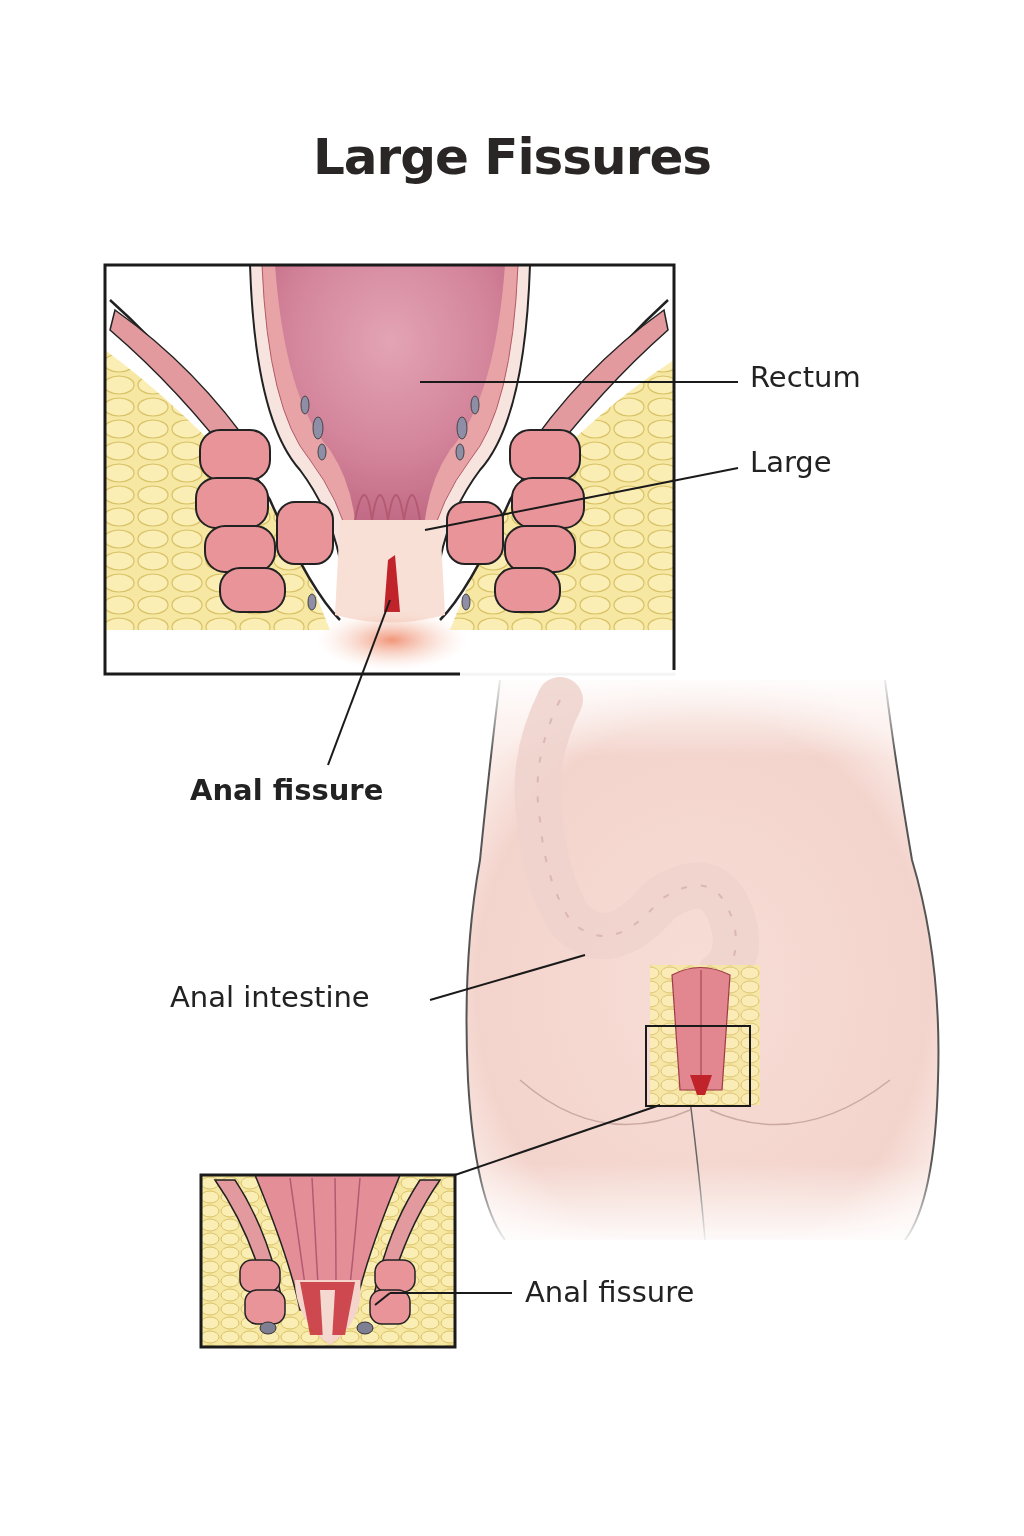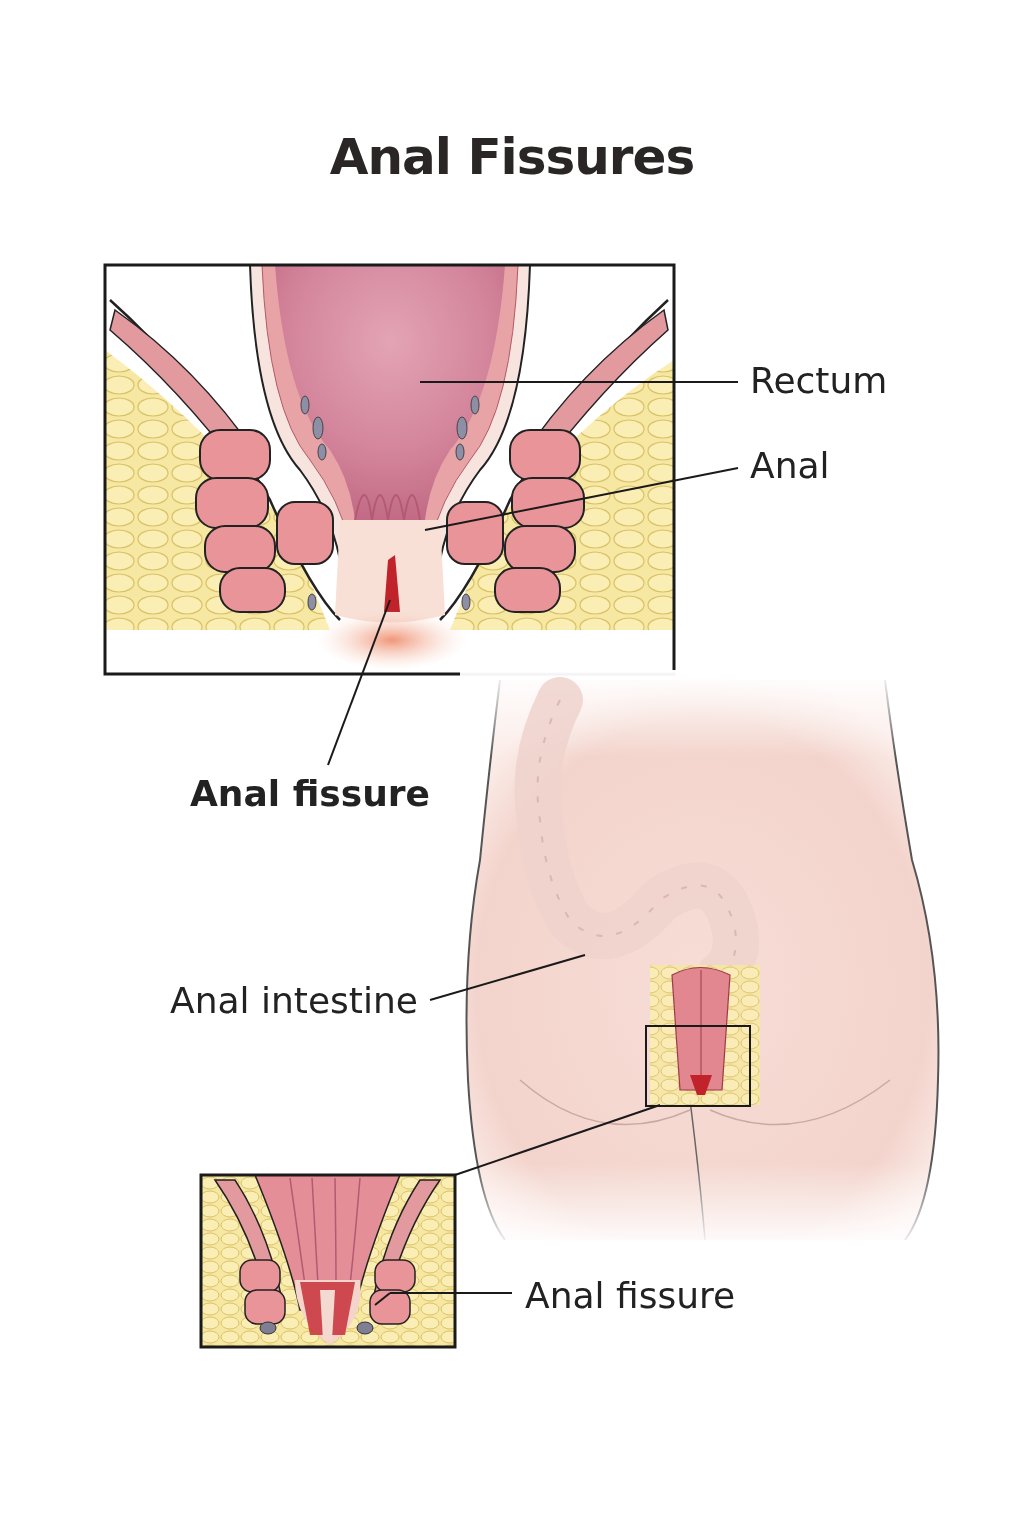--- a/index.html
+++ b/index.html
@@ -1,25 +1,25 @@
 <!DOCTYPE html>
 <html><head>
 <meta charset="utf-8">
 <style>
   html,body{margin:0;padding:0;background:#ffffff;}
   body{width:1024px;height:1536px;position:relative;overflow:hidden;font-family:"DejaVu Sans","Liberation Sans",sans-serif;color:#222;}
   .title{position:absolute;left:0;width:1024px;top:128px;text-align:center;font-size:50px;font-weight:bold;color:#2a2626;letter-spacing:-1px;}
-  .label{position:absolute;font-size:36px;color:#222;white-space:nowrap;}
+  .label{position:absolute;font-size:29px;color:#222;white-space:nowrap;}
   .label.bold{font-weight:bold;}
   svg{position:absolute;left:0;top:0;}
 </style>
 </head>
 <body>
 
-<div class="title">Anal Fissures</div>
+<div class="title">Large Fissures</div>
 
 <svg width="1024" height="1536" viewBox="0 0 1024 1536">
   <defs>
     <radialGradient id="rectGrad" cx="50%" cy="30%" r="70%">
       <stop offset="0%" stop-color="#e3a4b4"></stop>
       <stop offset="60%" stop-color="#d4869c"></stop>
       <stop offset="100%" stop-color="#c26b86"></stop>
     </radialGradient>
     <radialGradient id="bodyGrad" cx="50%" cy="55%" r="60%">
       <stop offset="0%" stop-color="#f7ddd6"></stop>
@@ -158,16 +158,16 @@
       <ellipse cx="268" cy="1328" rx="8" ry="6" fill="#7f7f94" stroke="#333" stroke-width="1"></ellipse>
       <ellipse cx="365" cy="1328" rx="8" ry="6" fill="#7f7f94" stroke="#333" stroke-width="1"></ellipse>
     </g>
     <rect x="201" y="1175" width="254" height="172" fill="none" stroke="#1a1a1a" stroke-width="3"></rect>
   </g>
   <line x1="375" y1="1305" x2="390" y2="1293" stroke="#1a1a1a" stroke-width="2"></line>
   <line x1="390" y1="1293" x2="512" y2="1293" stroke="#1a1a1a" stroke-width="2"></line>
 </svg>
 
 <div class="label" style="left:750px;top:360px;">Rectum</div>
-<div class="label" style="left:750px;top:445px;">Anal</div>
+<div class="label" style="left:750px;top:445px;">Large</div>
 <div class="label bold" style="left:190px;top:773px;">Anal fissure</div>
 <div class="label" style="left:170px;top:980px;">Anal intestine</div>
 <div class="label" style="left:525px;top:1275px;">Anal fissure</div>
 
 </body></html>

